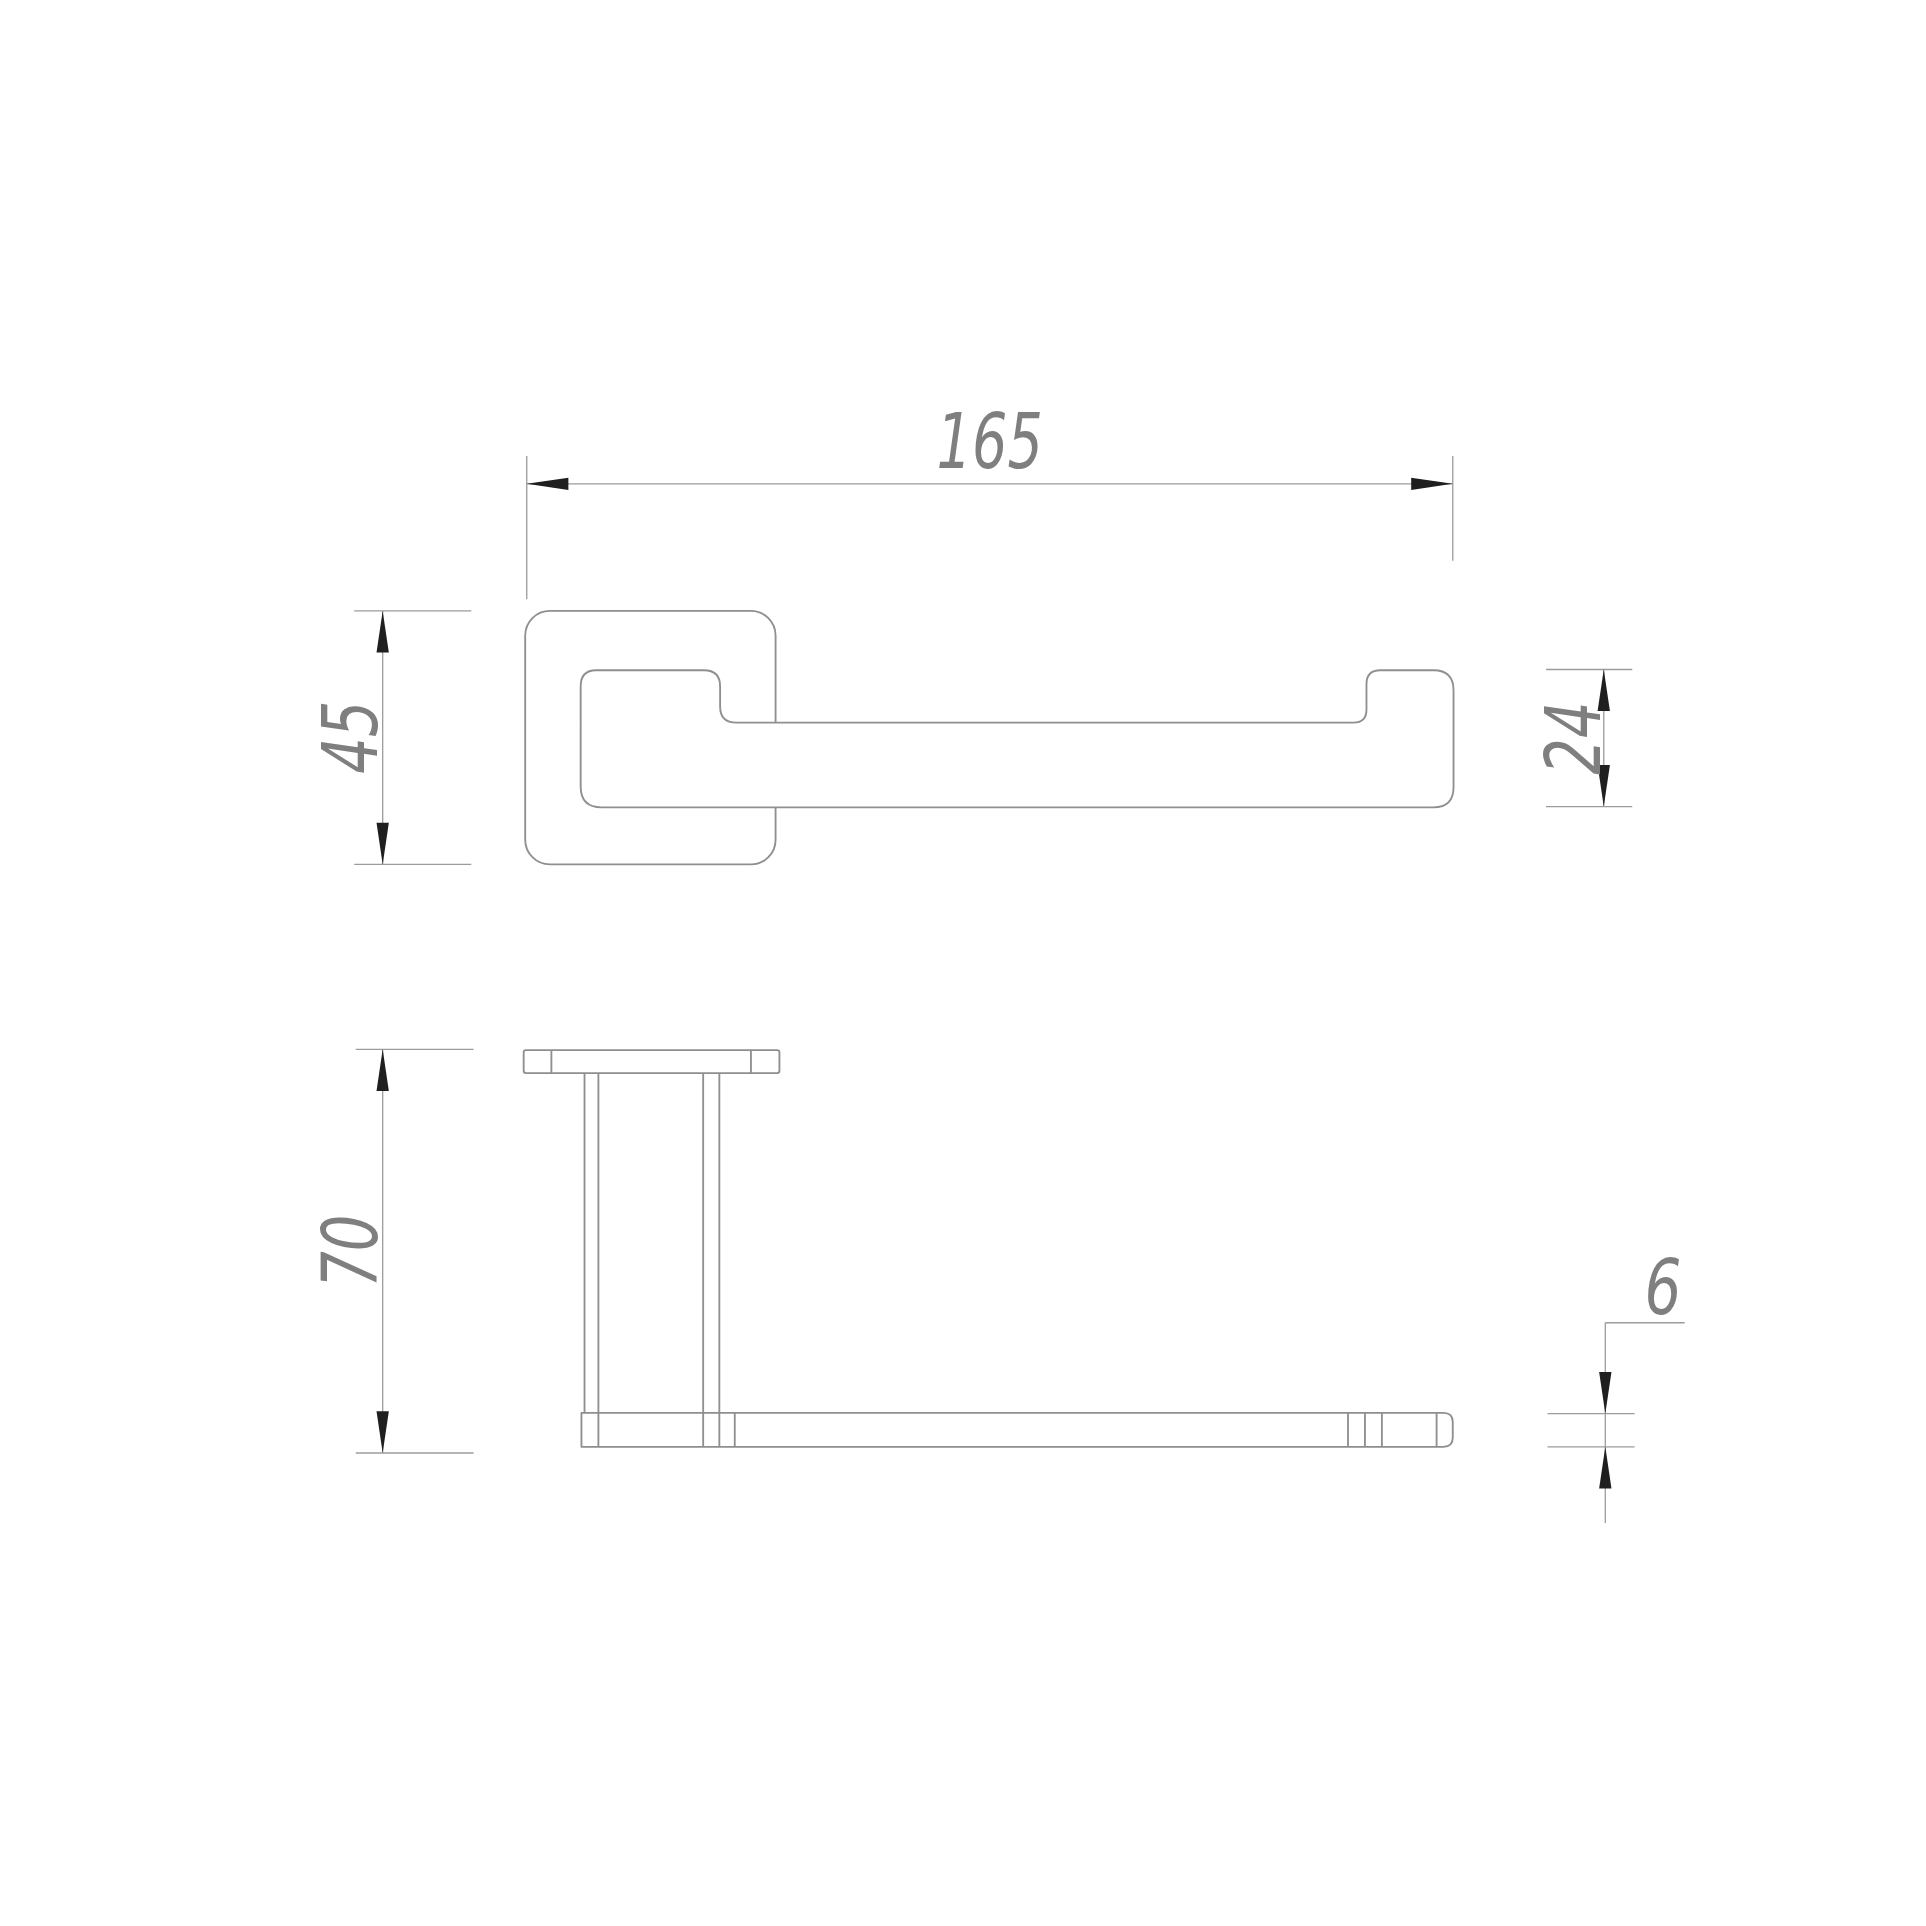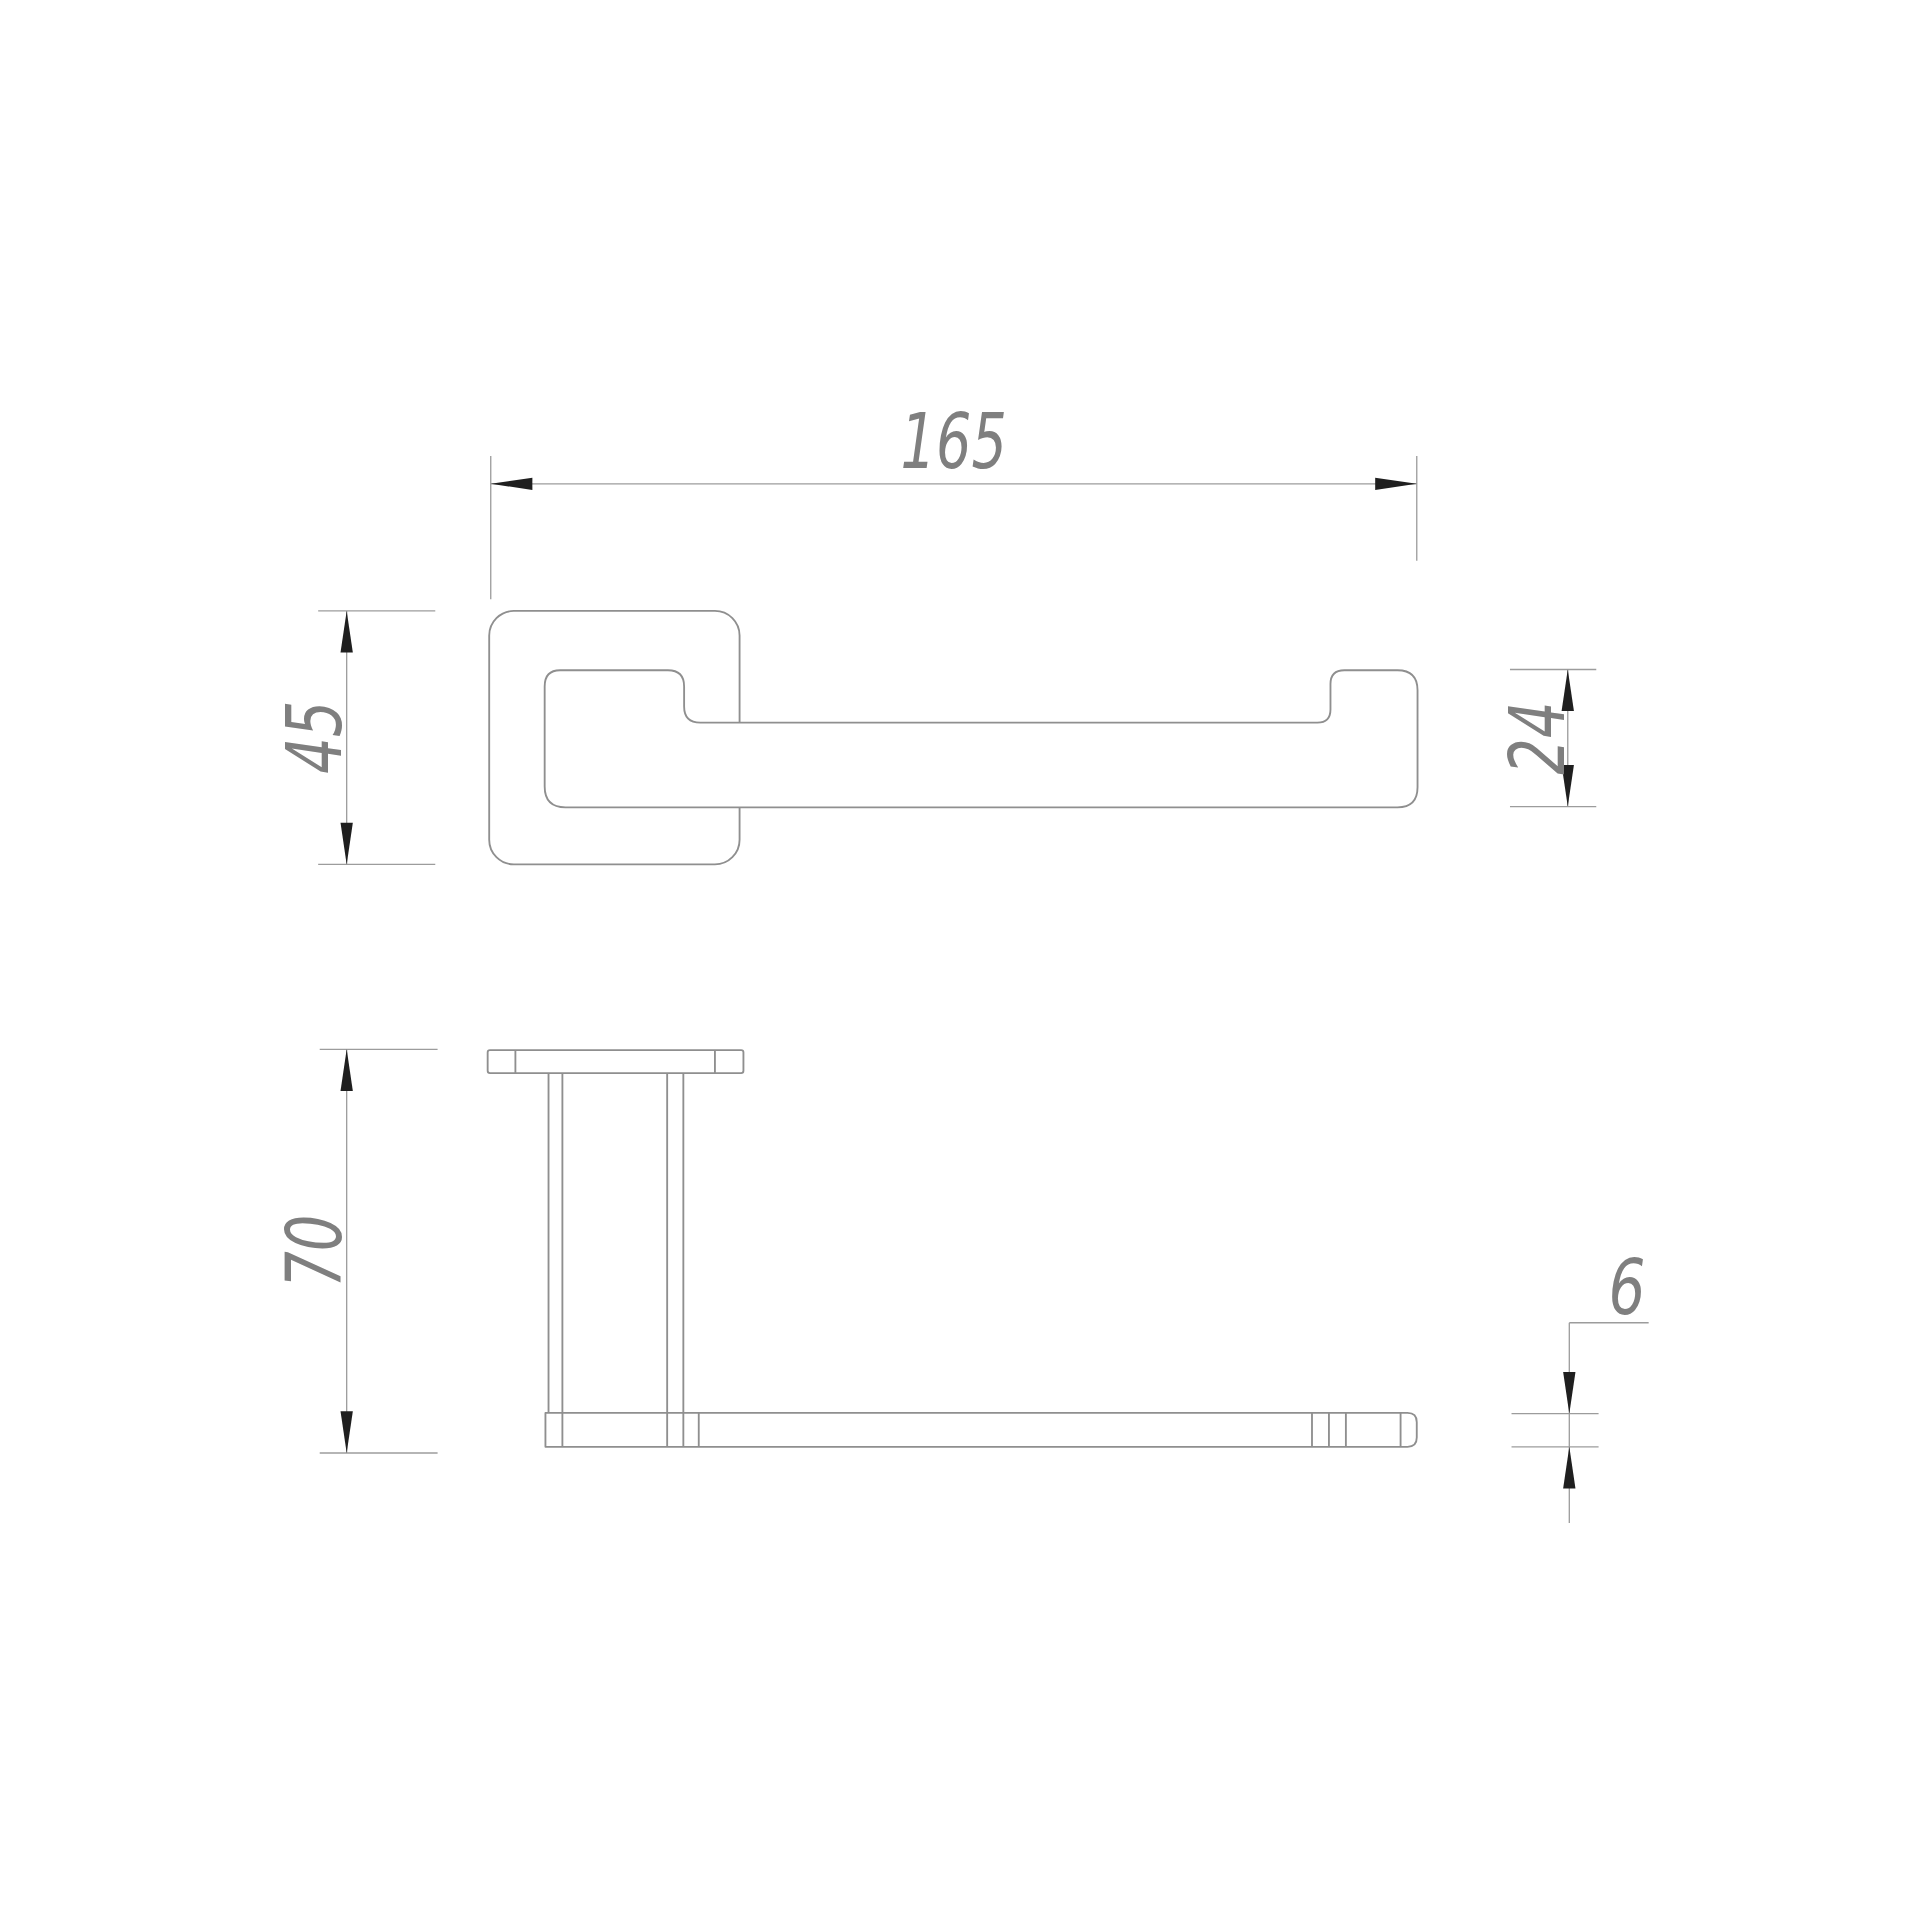--- a/index.html
+++ b/index.html
@@ -3,21 +3,21 @@
 <meta charset="utf-8">
 <style>
   :root{
     --bg:#ffffff;
     --line:#8f8f8f;
     --dim:#9c9c9c;
     --arrow:#1f1f1f;
     --txt:#7f7f7f;
   }
   html,body{margin:0;padding:0;background:var(--bg);}
-  .page{width:1548px;height:1926px;background:var(--bg);position:relative;}
+  .page{width:1548px;height:1926px;background:var(--bg);position:relative;margin-left:36px;}
   svg{display:block;}
   .outline{fill:none;stroke:var(--line);stroke-width:2.4;stroke-linejoin:round;}
   .outline-filled{fill:#ffffff;stroke:var(--line);stroke-width:2.4;stroke-linejoin:round;}
   .dimline{stroke:var(--dim);stroke-width:1.7;fill:none;}
   .extline{stroke:var(--dim);stroke-width:1.7;fill:none;}
   .arrow{fill:var(--arrow);stroke:none;}
   .dimtext{
     font-family:"DejaVu Sans", sans-serif;
     font-style:italic;
     font-size:100px;

